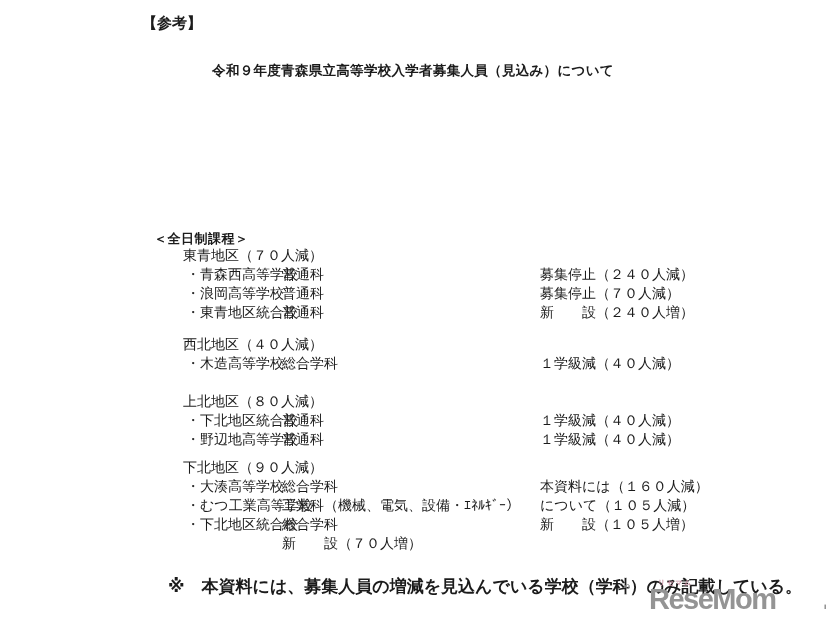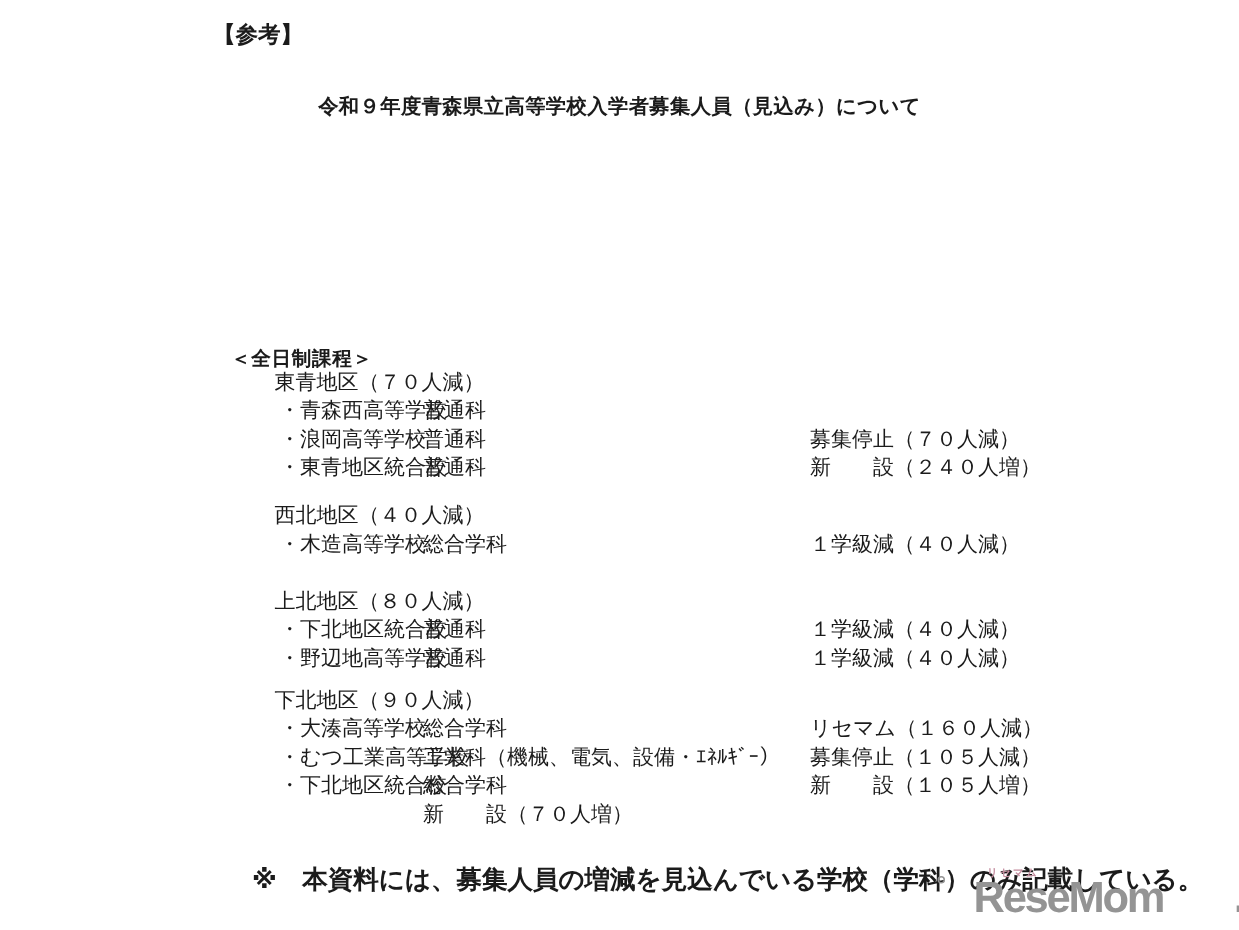--- a/index.html
+++ b/index.html
@@ -80,20 +80,21 @@
   <div class="title">令和９年度青森県立高等学校入学者募集人員（見込み）について</div>
 
 
   <div class="course">＜全日制課程＞</div>
 
   <div class="district" style="top:246px">
     <div class="d-name">東青地区（７０人減）</div>
     <div class="row">
       <div class="c1">・青森西高等学校</div>
       <div class="c2">普通科</div>
+      <div class="c3">募集停止（２４０人減）</div>
     </div>
     <div class="row">
       <div class="c1">・浪岡高等学校</div>
       <div class="c2">普通科</div>
       <div class="c3">募集停止（７０人減）</div>
     </div>
     <div class="row">
       <div class="c1">・東青地区統合校</div>
       <div class="c2">普通科</div>
       <div class="c3">新　　設（２４０人増）</div>
@@ -121,26 +122,26 @@
       <div class="c2">普通科</div>
       <div class="c3">１学級減（４０人減）</div>
     </div>
   </div>
 
   <div class="district" style="top:458px">
     <div class="d-name">下北地区（９０人減）</div>
     <div class="row">
       <div class="c1">・大湊高等学校</div>
       <div class="c2">総合学科</div>
-      <div class="c3">リセマム（１６０人減）</div>
+      <div class="c3">本資料には（１６０人減）</div>
     </div>
     <div class="row">
       <div class="c1">・むつ工業高等学校</div>
       <div class="c2">工業科（機械、電気、設備・ｴﾈﾙｷﾞｰ）</div>
-      <div class="c3">募集停止（１０５人減）</div>
+      <div class="c3">について（１０５人減）</div>
     </div>
     <div class="row">
       <div class="c1">・下北地区統合校</div>
       <div class="c2">総合学科</div>
       <div class="c3">新　　設（１０５人増）</div>
     </div>
     <div class="row">
       <div class="c1"></div>
       <div class="c3">新　　設（７０人増）</div>
     </div>

